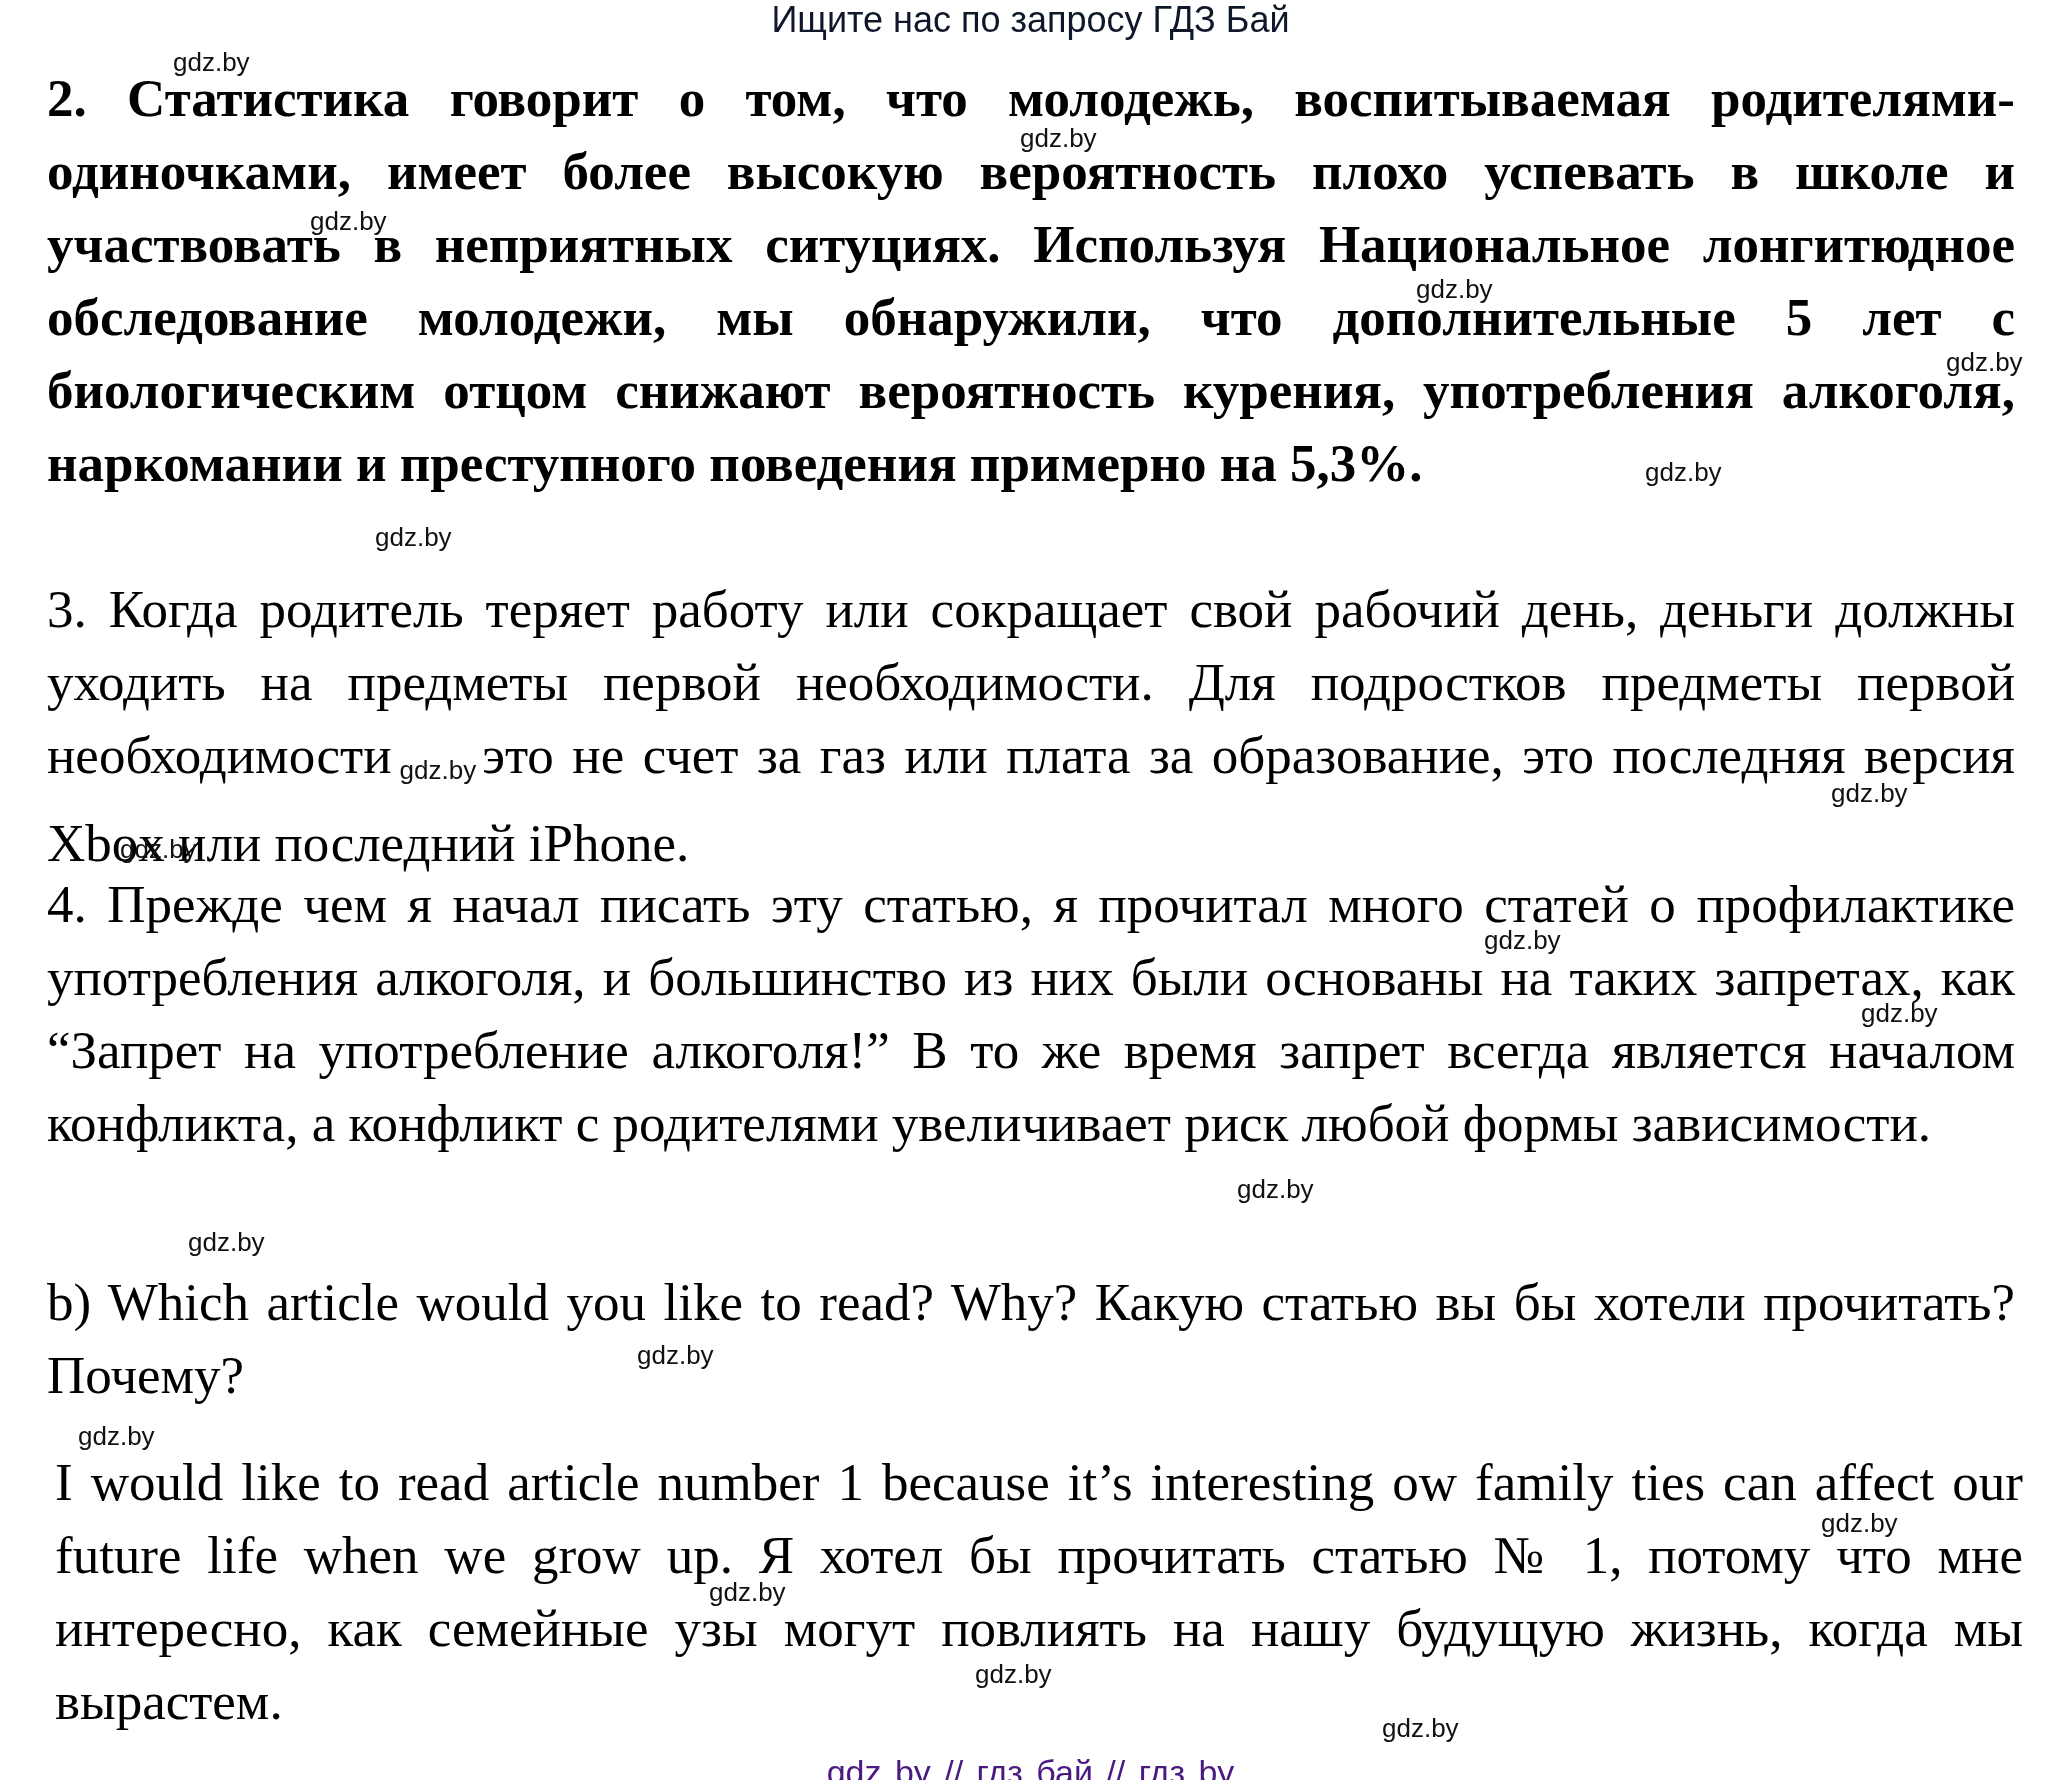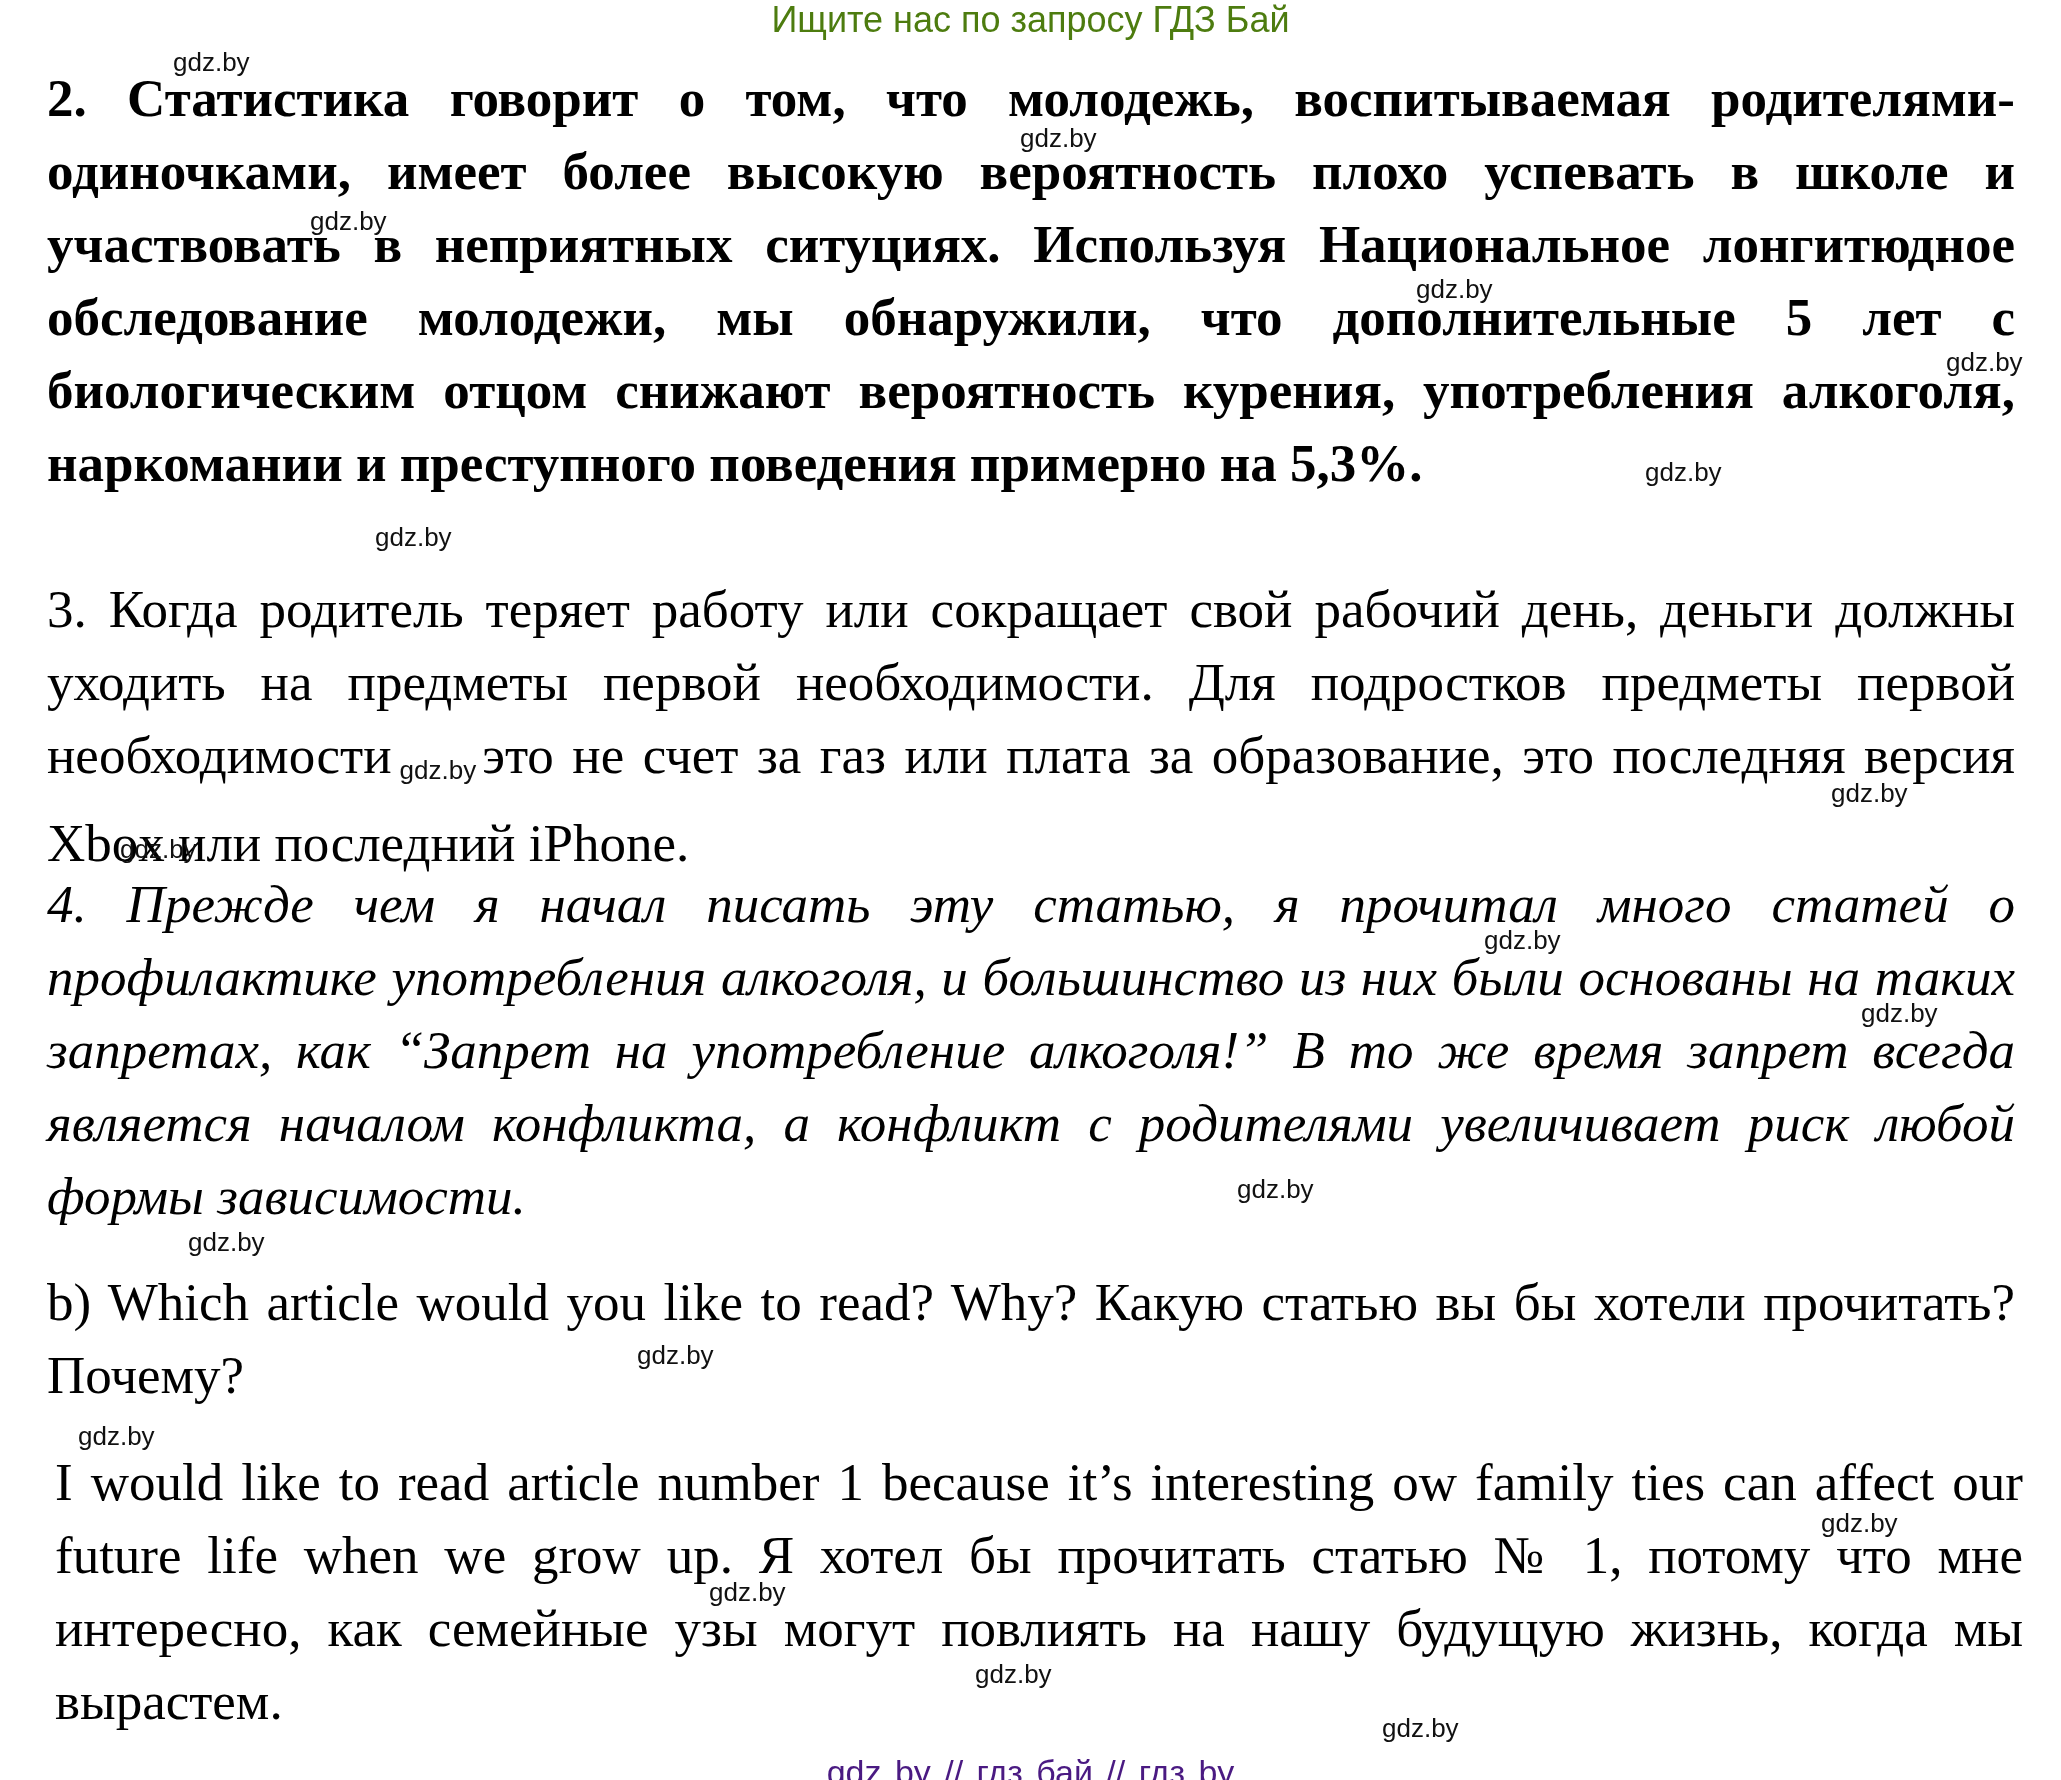--- a/index.html
+++ b/index.html
@@ -1,20 +1,20 @@
 <!DOCTYPE html>
 <html><head>
 <meta charset="utf-8">
 <style>
   html, body { margin: 0; padding: 0; background: #ffffff; }
   body { width: 2061px; height: 1780px; position: relative; overflow: hidden; }
   .header {
     position: absolute; left: 0; top: 0; width: 2061px; text-align: center;
     font-family: "Liberation Sans", sans-serif; font-size: 36px; line-height: 40px;
-    color: #4d7c0f;
+    color: #0f172a;
   }
   .footer {
     position: absolute; left: 0; top: 1752px; width: 2061px; text-align: center;
     font-family: "Liberation Sans", sans-serif; font-size: 34px; line-height: 40px;
     color: #4a1a82; word-spacing: 4px;
   }
   .doc {
     position: absolute; left: 47px; width: 1968px;
     font-family: "Liberation Serif", serif; font-size: 53px; line-height: 73px;
     color: #000000; text-align: justify; text-align-last: left;
@@ -35,21 +35,21 @@
 <div class="header">Ищите нас по запросу ГДЗ Бай</div>
 
 <div class="doc" style="top:62px;font-weight:bold;">
   <p>2. Статистика говорит о том, что молодежь, воспитываемая родителями-одиночками, имеет более высокую вероятность плохо успевать в школе и участвовать в неприятных ситуциях. Используя Национальное лонгитюдное обследование молодежи, мы обнаружили, что дополнительные 5 лет с биологическим отцом снижают вероятность курения, употребления алкоголя, наркомании и преступного поведения примерно на 5,3%.</p>
 </div>
 
 <div class="doc" style="top:573px;">
   <p><span>3. Когда родитель теряет работу или сокращает свой рабочий день, деньги должны уходить на предметы первой необходимости. Для подростков предметы первой необходимости</span><span class="wm-inline">gdz.by</span><span>это не счет за газ или плата за образование, это последняя версия Xbox или последний iPhone.</span></p>
 </div>
 
-<div class="doc" style="top:868px;font-style:italic;">
+<div class="doc" style="top:868px;">
   <p>4. Прежде чем я начал писать эту статью, я прочитал много статей о профилактике употребления алкоголя, и большинство из них были основаны на таких запретах, как “Запрет на употребление алкоголя!” В то же время запрет всегда является началом конфликта, а конфликт с родителями увеличивает риск любой формы зависимости.</p>
 </div>
 
 <div class="doc" style="top:1266px;">
   <p>b) Which article would you like to read? Why? Какую статью вы бы хотели прочитать? Почему?</p>
 </div>
 
 <div class="doc" style="top:1446px;margin-left:8px;">
   <p>I would like to read article number 1 because it’s interesting ow family ties can affect our future life when we grow up.  Я хотел бы прочитать статью № 1, потому что мне интересно, как семейные узы могут повлиять на нашу будущую жизнь, когда мы вырастем.</p>
 </div>

